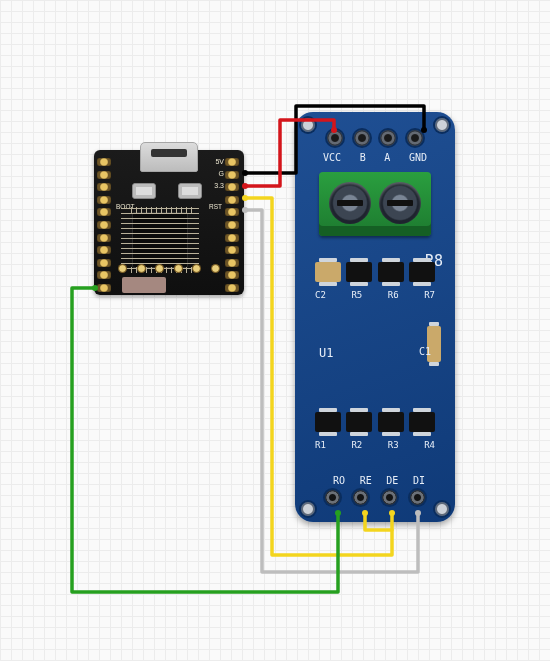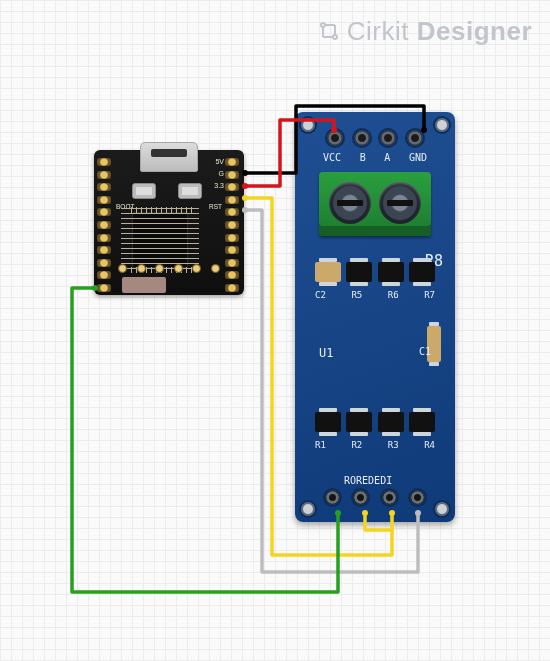--- a/index.html
+++ b/index.html
@@ -137,21 +137,21 @@
   }
 
   
   .mod {
     position: absolute;
     left: 295px;
     top: 112px;
     width: 160px;
     height: 410px;
     background: linear-gradient(160deg,#1f4f93,#0f3a78);
-    border-radius: 8px;
+    border-radius: 18px;
     box-shadow: 0 3px 6px rgba(0,0,0,.35);
   }
   .mod .holes{position:absolute;inset:0;}
   .mod .hole{position:absolute;width:14px;height:14px;border-radius:50%;
     background:radial-gradient(circle,#ccd1d8 0 45%,#5f6a7a 55% 100%);
     box-shadow:0 0 0 2px #0a2d5e;
   }
   .mod .hole.tl{left:6px;top:6px;}
   .mod .hole.tr{right:6px;top:6px;}
   .mod .hole.bl{left:6px;bottom:6px;}
@@ -176,22 +176,22 @@
   .mod .hdr2{
     position:absolute; bottom:14px; left:30px; right:30px; height:18px;
     display:flex; justify-content:space-between;
   }
   .mod .hdr2 span{
     width:15px;height:15px;border-radius:50%;
     background:radial-gradient(circle,#141414 0 28%, #6b7077 38% 55%, #2a2f36 60% 100%);
     box-shadow:0 0 0 2px #0a2d5e;
   }
   .mod .hdr2-lbl{
-    position:absolute; bottom:36px; left:25px; right:30px;
-    display:flex; padding-left:24px;
+    position:absolute; bottom:36px; left:14px; right:30px;
+    display:flex; justify-content:space-between;padding-left:24px;
   }
   .mod .hdr2-lbl span{color:#e6edf7;font-size:10px;font-family:monospace;}
   
   .term{
     position:absolute; top:60px; left:24px; width:112px; height:64px;
     background:linear-gradient(#2a9f3f,#1d7a2f);
     border-radius:4px;
     box-shadow: inset 0 -10px 0 #155f24, 0 2px 3px rgba(0,0,0,.4);
   }
   .term .sock{position:absolute;top:10px;width:42px;height:42px;border-radius:50%;
@@ -243,28 +243,20 @@
 
   
   svg.wires{position:absolute;inset:0;pointer-events:none;}
 
 </style>
 </head>
 <body>
 
 <div class="stage">
 
-  <div class="watermark">
-    <svg width="24" height="24" viewBox="0 0 24 24" fill="none" stroke="#c2c6cc" stroke-width="2">
-      <circle cx="6" cy="6" r="2"></circle>
-        <circle cx="18" cy="18" r="2"></circle>
-      <path d="M8 6h10M6 8v10M6 18h10M18 6v10"></path>
-    </svg><span class="light">Cirkit</span>
-    <span class="bold">Designer</span>
-  </div>
 
   <div class="mcu">
     <div class="usb"></div>
 
     <div class="pin-col left">
       <div class="pin"></div>
         <div class="pin"></div>
         <div class="pin"></div>
         <div class="pin"></div>
       <div class="pin"></div>

